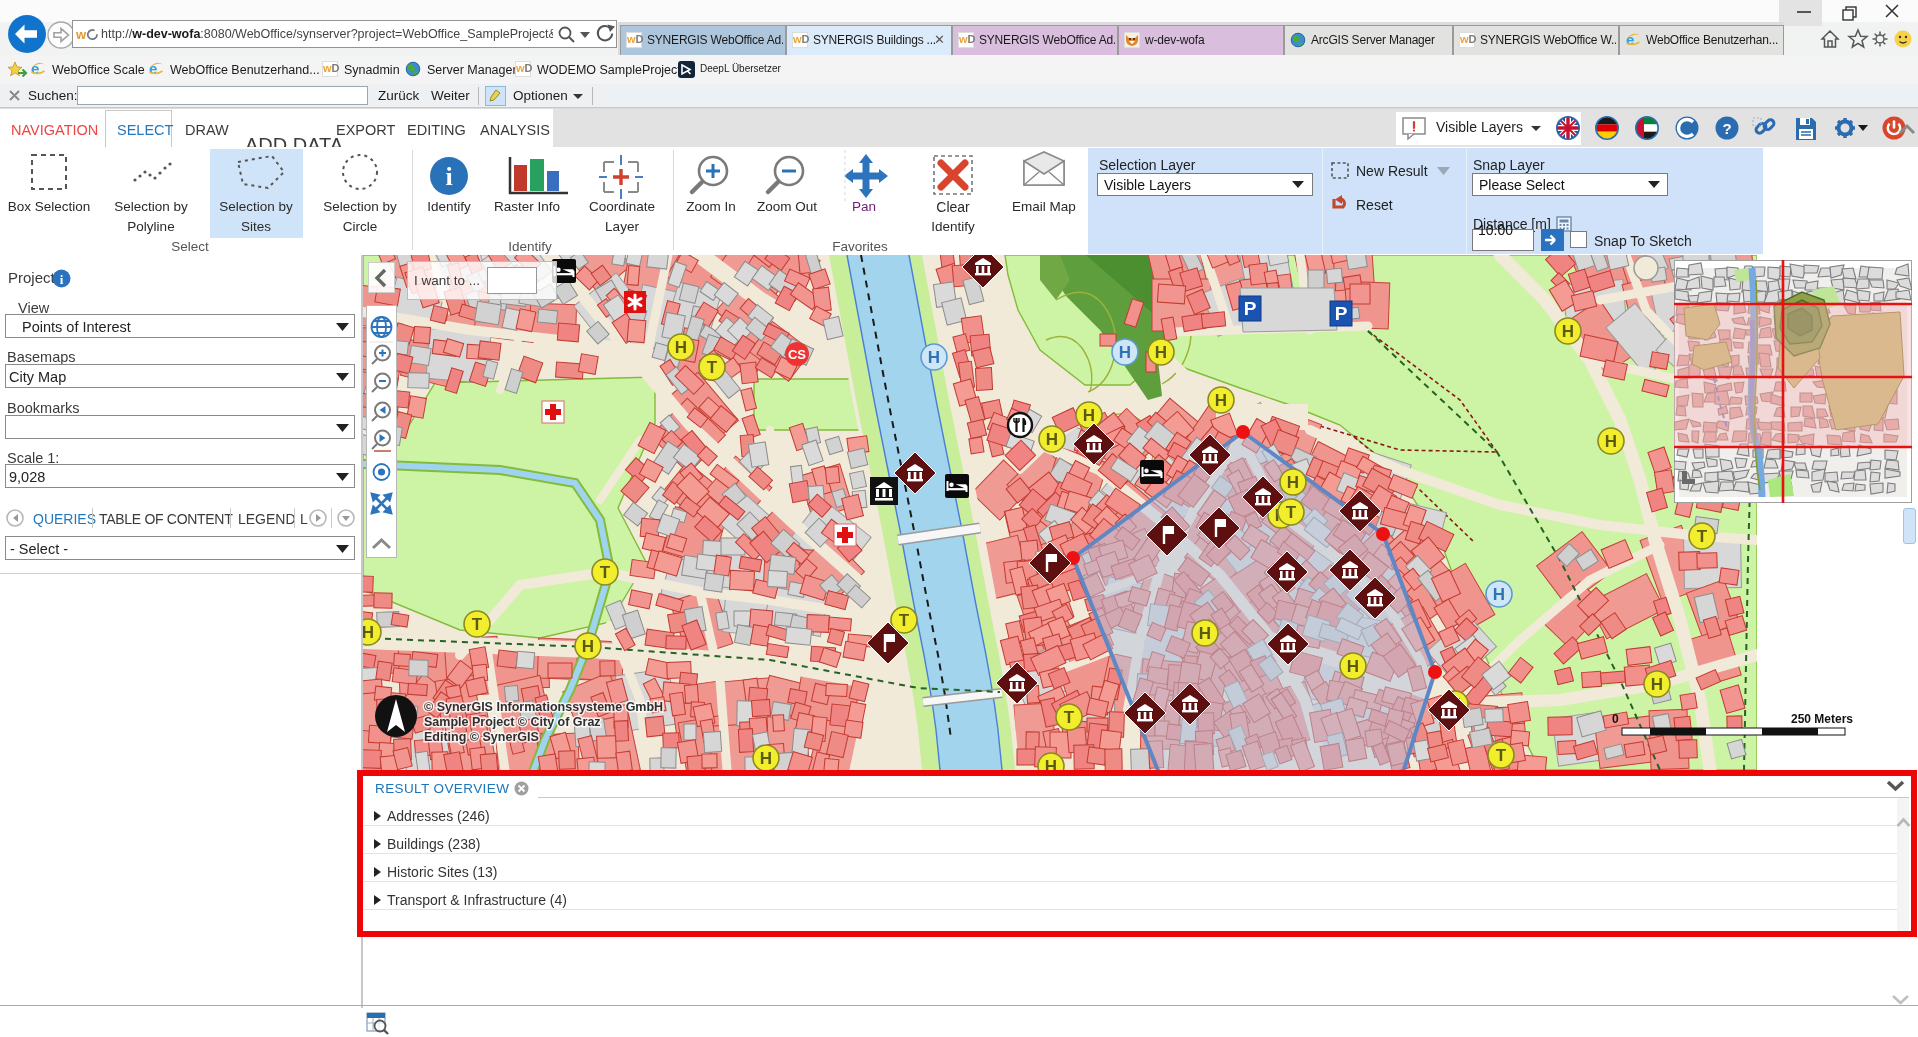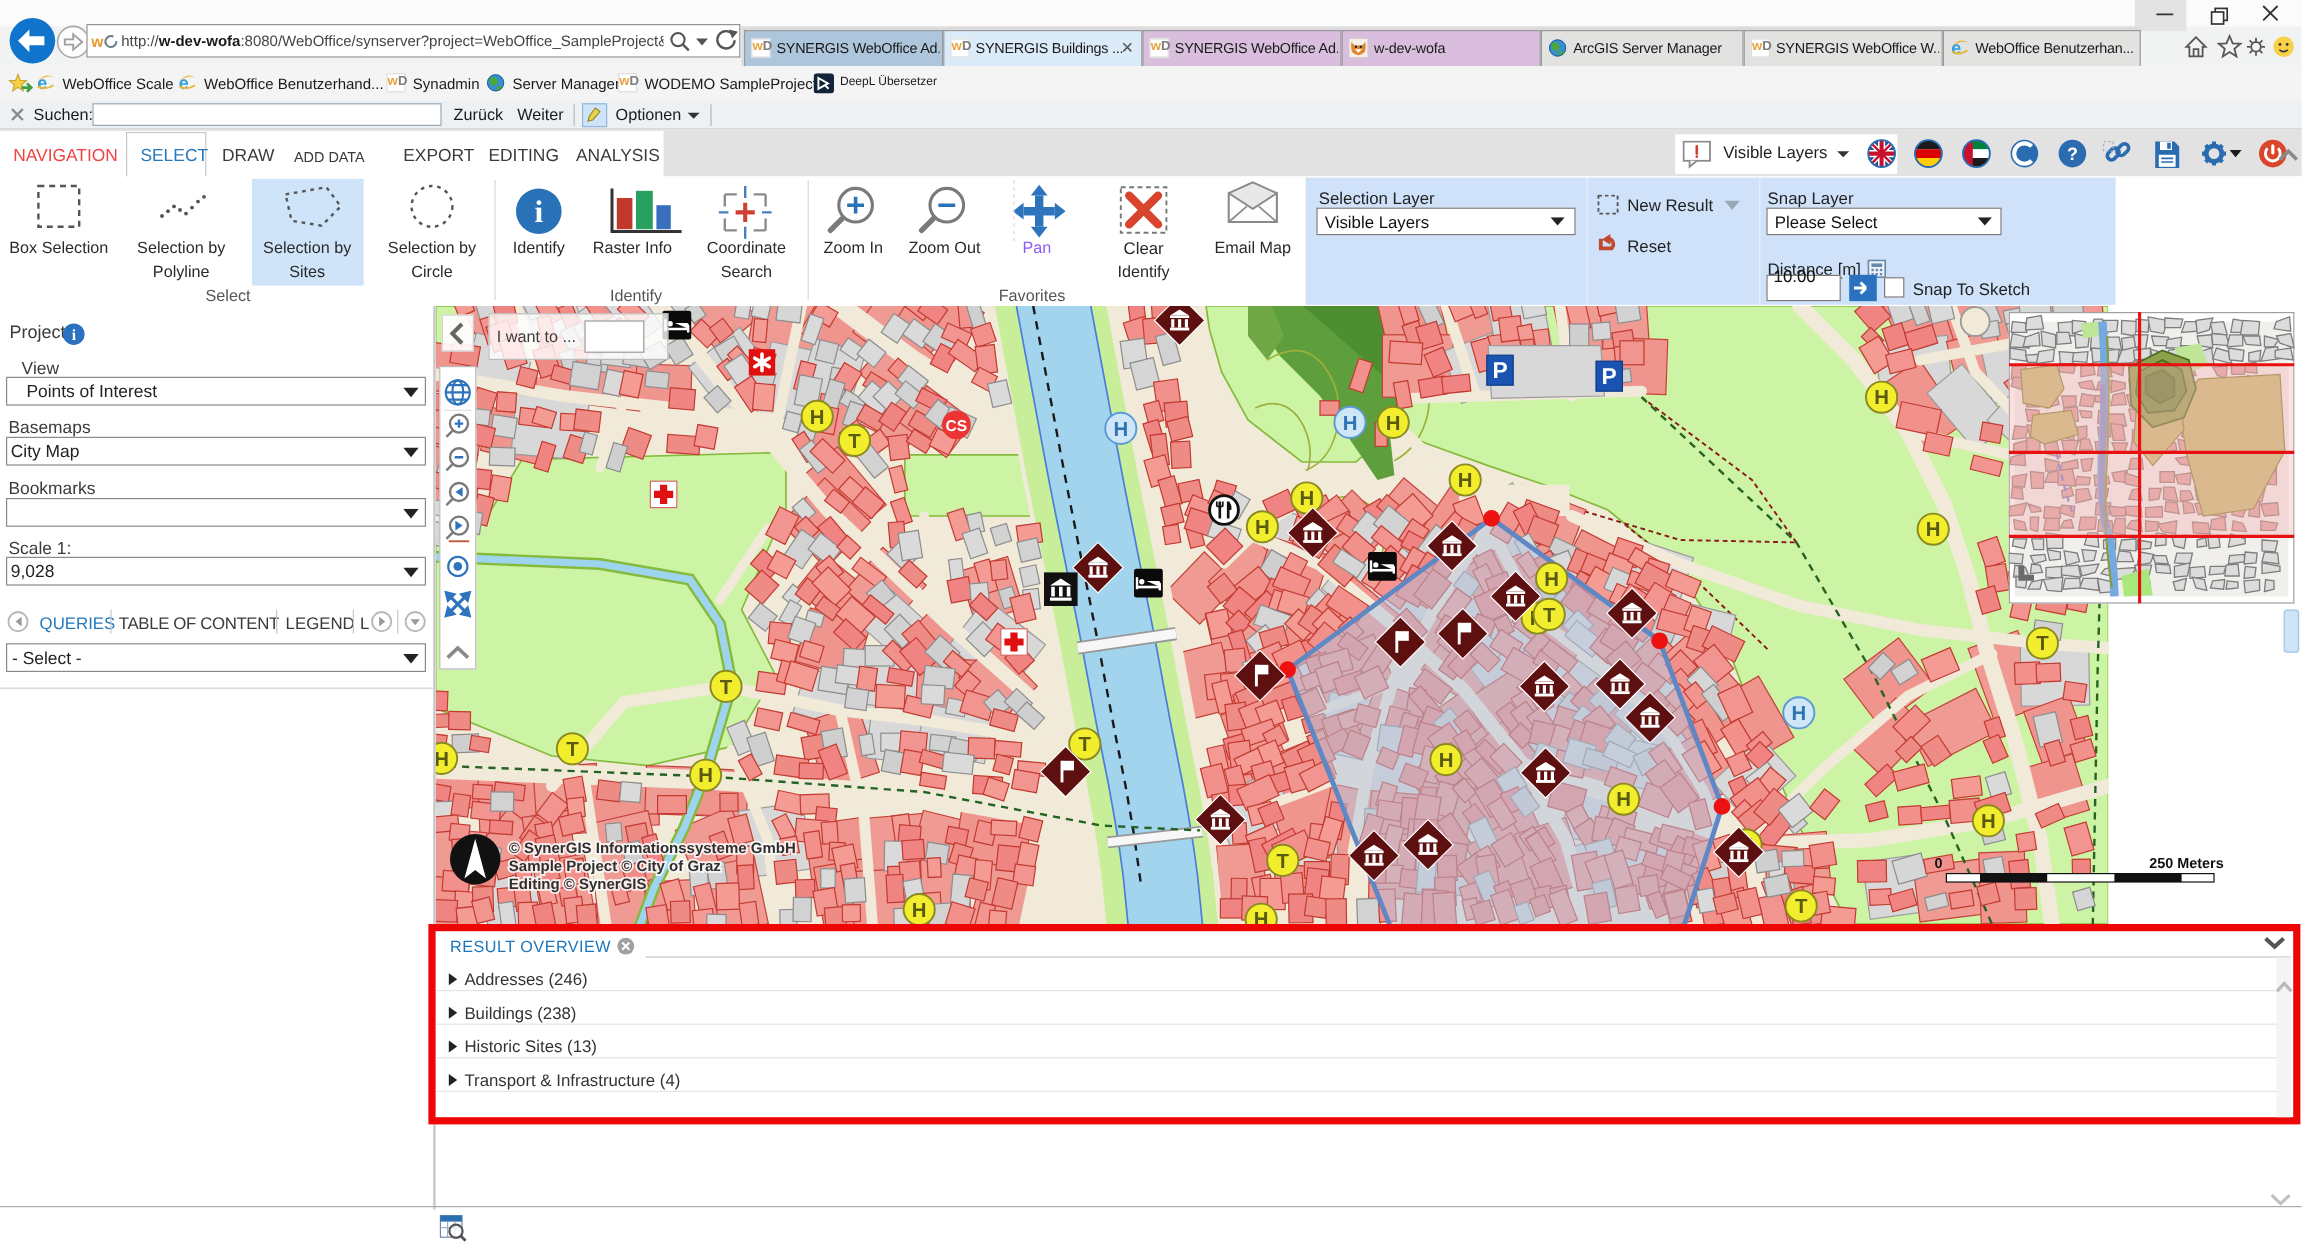--- a/index.html
+++ b/index.html
@@ -150,21 +150,21 @@
     <path d="M1 1 l5 5 5 -5 z" fill="#333"></path>
   </svg>
 <div class="abs" style="left:592px;top:87px;width:1px;height:18px;background:#b8b8b8"></div>
 
 <div class="abs" style="left:0;top:108px;width:1918px;height:39px;background:#fff;border-top:1px solid #dcdcdc"></div>
 <div class="abs" style="left:553px;top:109px;width:1365px;height:38px;background:#e2e2e2"></div>
 <div class="abs" style="left:105px;top:110px;width:67px;height:38px;background:#fff;border:1px solid #c8c8c8;border-bottom:none"></div>
 <div class="tx" style="left:11px;top:122px;font-size:14.5px;color:#ef4444">NAVIGATION</div>
 <div class="tx" style="left:117px;top:122px;font-size:14.5px;color:#2478be">SELECT</div>
 <div class="tx" style="left:185px;top:122px;font-size:14.5px;color:#3b3b3b">DRAW</div>
-<div class="tx" style="left:245px;top:124px;font-size:12px;color:#3b3b3b">ADD DATA</div>
+<div class="tx" style="left:245px;top:134px;font-size:20px;color:#3b3b3b">ADD DATA</div>
 <div class="tx" style="left:336px;top:122px;font-size:14.5px;color:#3b3b3b">EXPORT</div>
 <div class="tx" style="left:407px;top:122px;font-size:14.5px;color:#3b3b3b">EDITING</div>
 <div class="tx" style="left:480px;top:122px;font-size:14.5px;color:#3b3b3b">ANALYSIS</div>
 
 <div class="abs" style="left:1396px;top:112px;width:185px;height:33px;background:#fff"></div>
 <svg class="abs" style="left:1402px;top:117px" width="26" height="24">
  <rect x="1" y="1" width="22" height="16" fill="#fff" stroke="#8a8a8a" stroke-width="1.5"></rect>
  <path d="M6 17 v5 l6 -5" fill="#fff" stroke="#8a8a8a" stroke-width="1.5"></path>
  <path d="M12 5 v6 M12 13.5 v.1" stroke="#d04030" stroke-width="2.2" stroke-linecap="round"></path>
 </svg>
@@ -308,24 +308,24 @@
 <div class="tx" style="left:49px;top:199px;transform:translateX(-50%);font-size:13.5px;color:#2a2a2a">Box Selection</div>
 <div class="tx" style="left:151px;top:199px;transform:translateX(-50%);font-size:13.5px;color:#2a2a2a">Selection by</div>
 <div class="tx" style="left:151px;top:219px;transform:translateX(-50%);font-size:13.5px;color:#2a2a2a">Polyline</div>
 <div class="tx" style="left:256px;top:199px;transform:translateX(-50%);font-size:13.5px;color:#2a2a2a">Selection by</div>
 <div class="tx" style="left:256px;top:219px;transform:translateX(-50%);font-size:13.5px;color:#2a2a2a">Sites</div>
 <div class="tx" style="left:360px;top:199px;transform:translateX(-50%);font-size:13.5px;color:#2a2a2a">Selection by</div>
 <div class="tx" style="left:360px;top:219px;transform:translateX(-50%);font-size:13.5px;color:#2a2a2a">Circle</div>
 <div class="tx" style="left:449px;top:199px;transform:translateX(-50%);font-size:13.5px;color:#2a2a2a">Identify</div>
 <div class="tx" style="left:527px;top:199px;transform:translateX(-50%);font-size:13.5px;color:#2a2a2a">Raster Info</div>
 <div class="tx" style="left:622px;top:199px;transform:translateX(-50%);font-size:13.5px;color:#2a2a2a">Coordinate</div>
-<div class="tx" style="left:622px;top:219px;transform:translateX(-50%);font-size:13.5px;color:#2a2a2a">Search</div>
+<div class="tx" style="left:622px;top:219px;transform:translateX(-50%);font-size:13.5px;color:#2a2a2a">Layer</div>
 <div class="tx" style="left:711px;top:199px;transform:translateX(-50%);font-size:13.5px;color:#2a2a2a">Zoom In</div>
 <div class="tx" style="left:787px;top:199px;transform:translateX(-50%);font-size:13.5px;color:#2a2a2a">Zoom Out</div>
-<div class="tx" style="left:864px;top:199px;transform:translateX(-50%);font-size:13.5px;color:#8b5cf6">Pan</div>
+<div class="tx" style="left:864px;top:199px;transform:translateX(-50%);font-size:13.5px;color:#701a75">Pan</div>
 <div class="tx" style="left:953px;top:199px;transform:translateX(-50%);font-size:14px;color:#2a2a2a">Clear</div>
 <div class="tx" style="left:953px;top:219px;transform:translateX(-50%);font-size:13.5px;color:#2a2a2a">Identify</div>
 <div class="tx" style="left:1044px;top:199px;transform:translateX(-50%);font-size:13.5px;color:#2a2a2a">Email Map</div>
 <div class="tx" style="left:190px;top:239px;transform:translateX(-50%);font-size:13.5px;color:#555">Select</div>
 <div class="tx" style="left:530px;top:239px;transform:translateX(-50%);font-size:13.5px;color:#555">Identify</div>
 <div class="tx" style="left:860px;top:239px;transform:translateX(-50%);font-size:13.5px;color:#555">Favorites</div>
 <div class="abs" style="left:1088px;top:148px;width:675px;height:106px;background:#cfe2f9"></div>
 <div class="abs" style="left:1322px;top:148px;width:1px;height:106px;background:#e8f0fa"></div>
 <div class="abs" style="left:1466px;top:148px;width:1px;height:106px;background:#e8f0fa"></div>
 <div class="tx" style="left:1099px;top:157px;font-size:14px;color:#222">Selection Layer</div>

